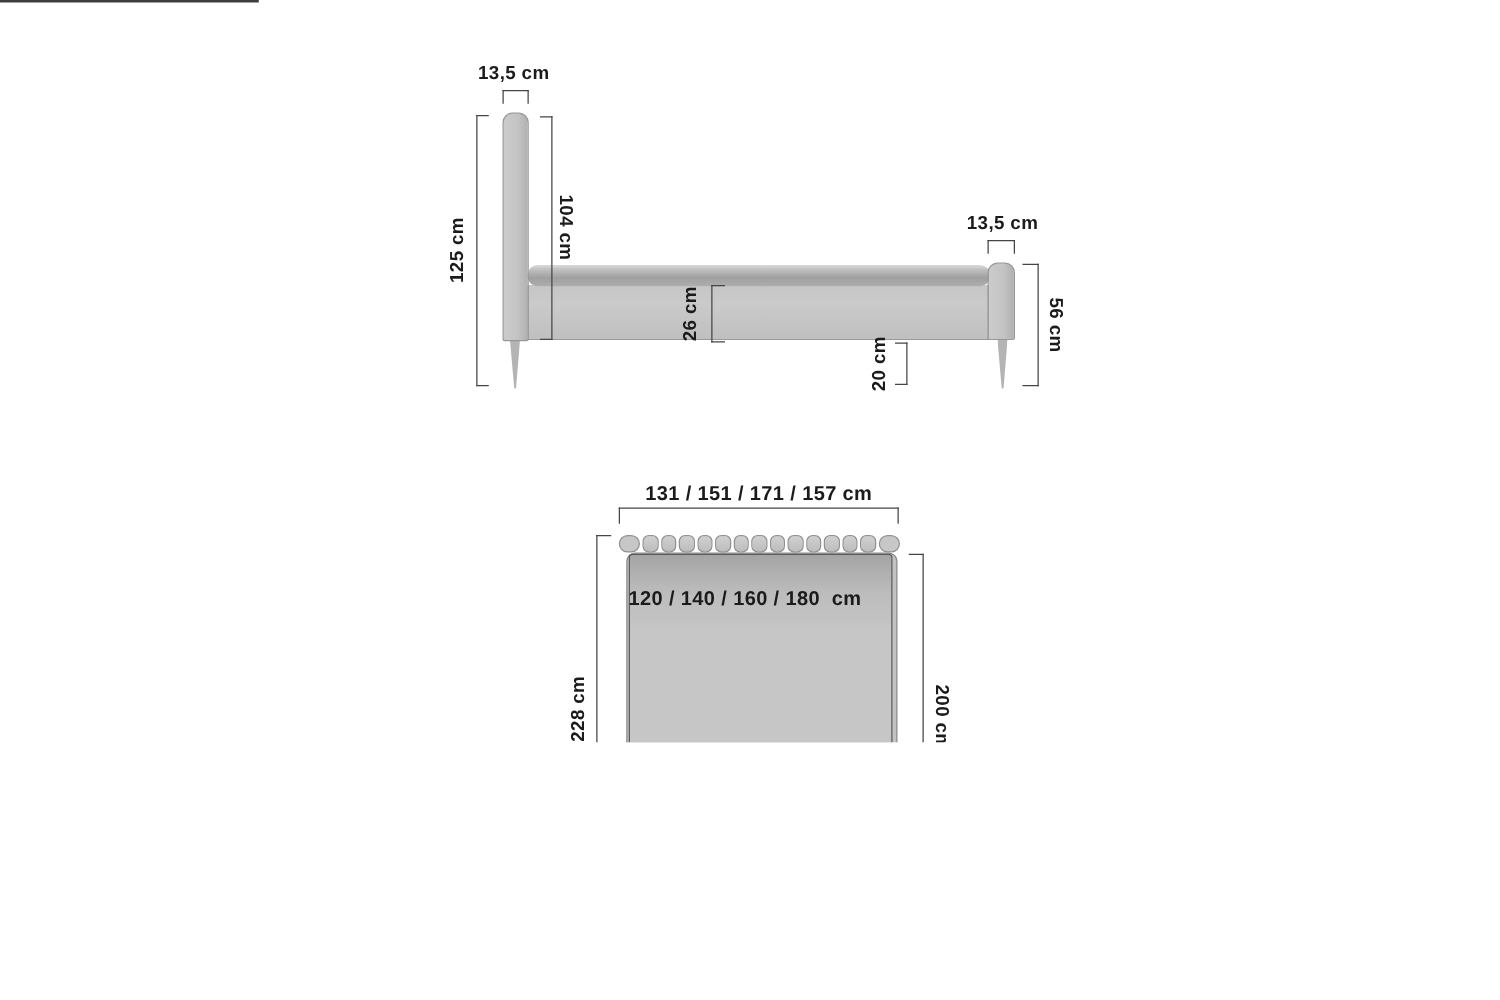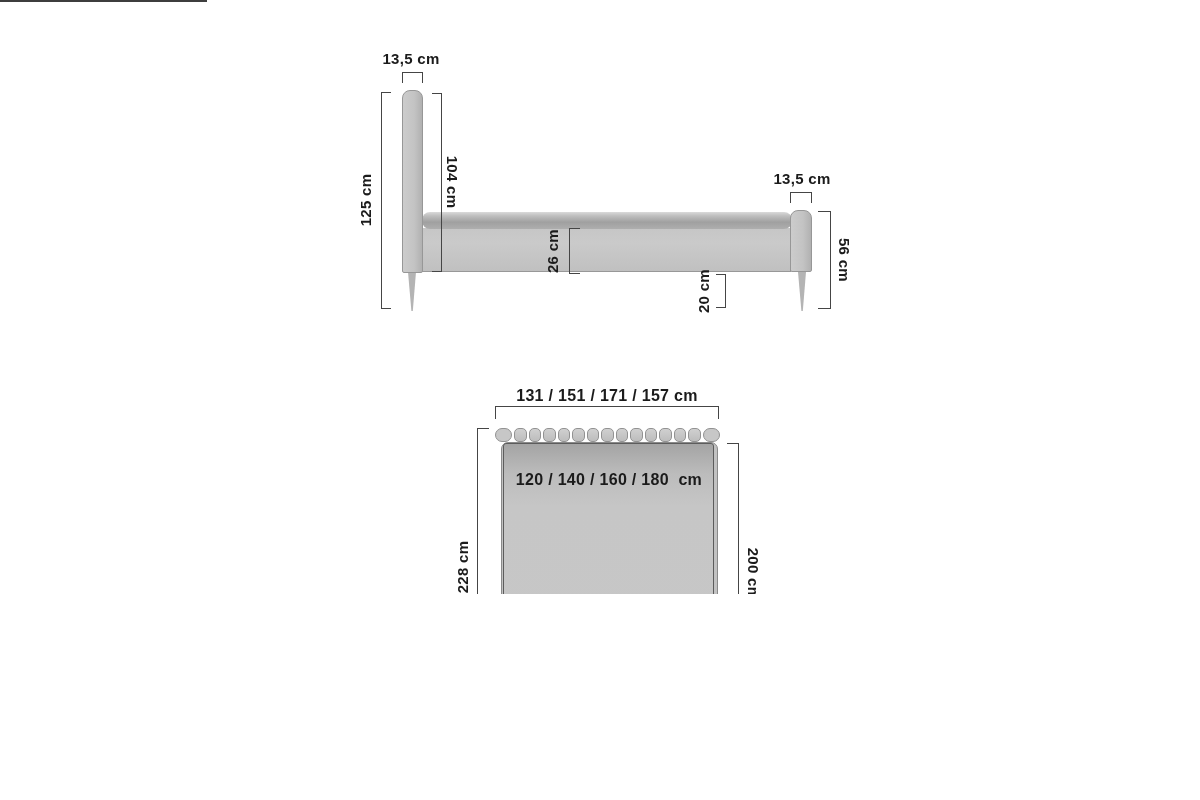--- a/index.html
+++ b/index.html
@@ -146,21 +146,21 @@
         <div class="slat"></div>
         <div class="slat"></div>
       </div>
     <div class="part plan-frame"></div>
     <div class="part plan-inner"></div>
     <div class="mattress-line"></div>
 
     <div class="dim-label big" style="left:507px;top:386px;">131 / 151 / 171 / 157 cm</div>
     <div class="br br-u" style="left:495px;top:406px;width:224px;height:13px;"></div>
 
-    <div class="dim-label big" style="left:505px;top:470px;width:208px;">120 / 140 / 160 / 180  cm</div>
+    <div class="dim-label big" style="left:492px;top:470px;width:208px;">120 / 140 / 160 / 180  cm</div>
 
     <div class="br br-open-right" style="left:477px;top:428px;width:12px;height:294px;"></div>
     <div class="dim-label rot-ccw" style="left:413px;top:557px;">228 cm</div>
 
     <div class="br br-open-left" style="left:727px;top:443px;width:12px;height:262px;"></div>
     <div class="dim-label rot-cw" style="left:703px;top:564px;">200 cm</div>
   </div>
 
 </div>
 

